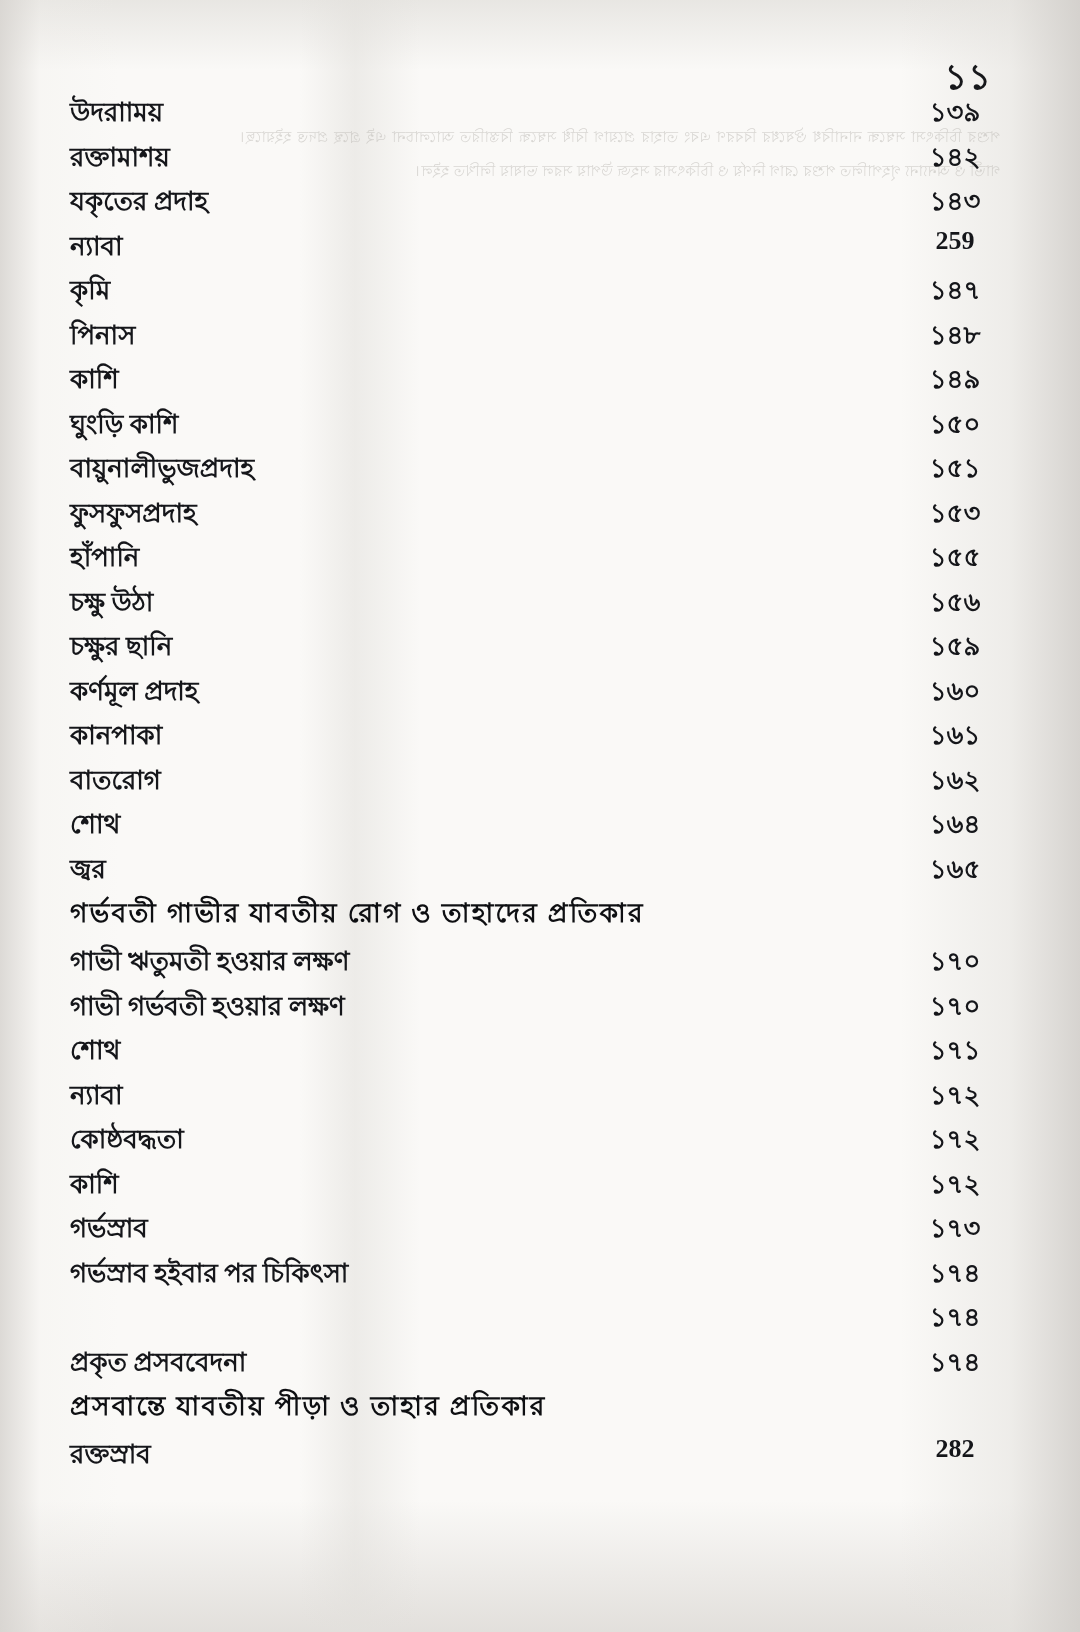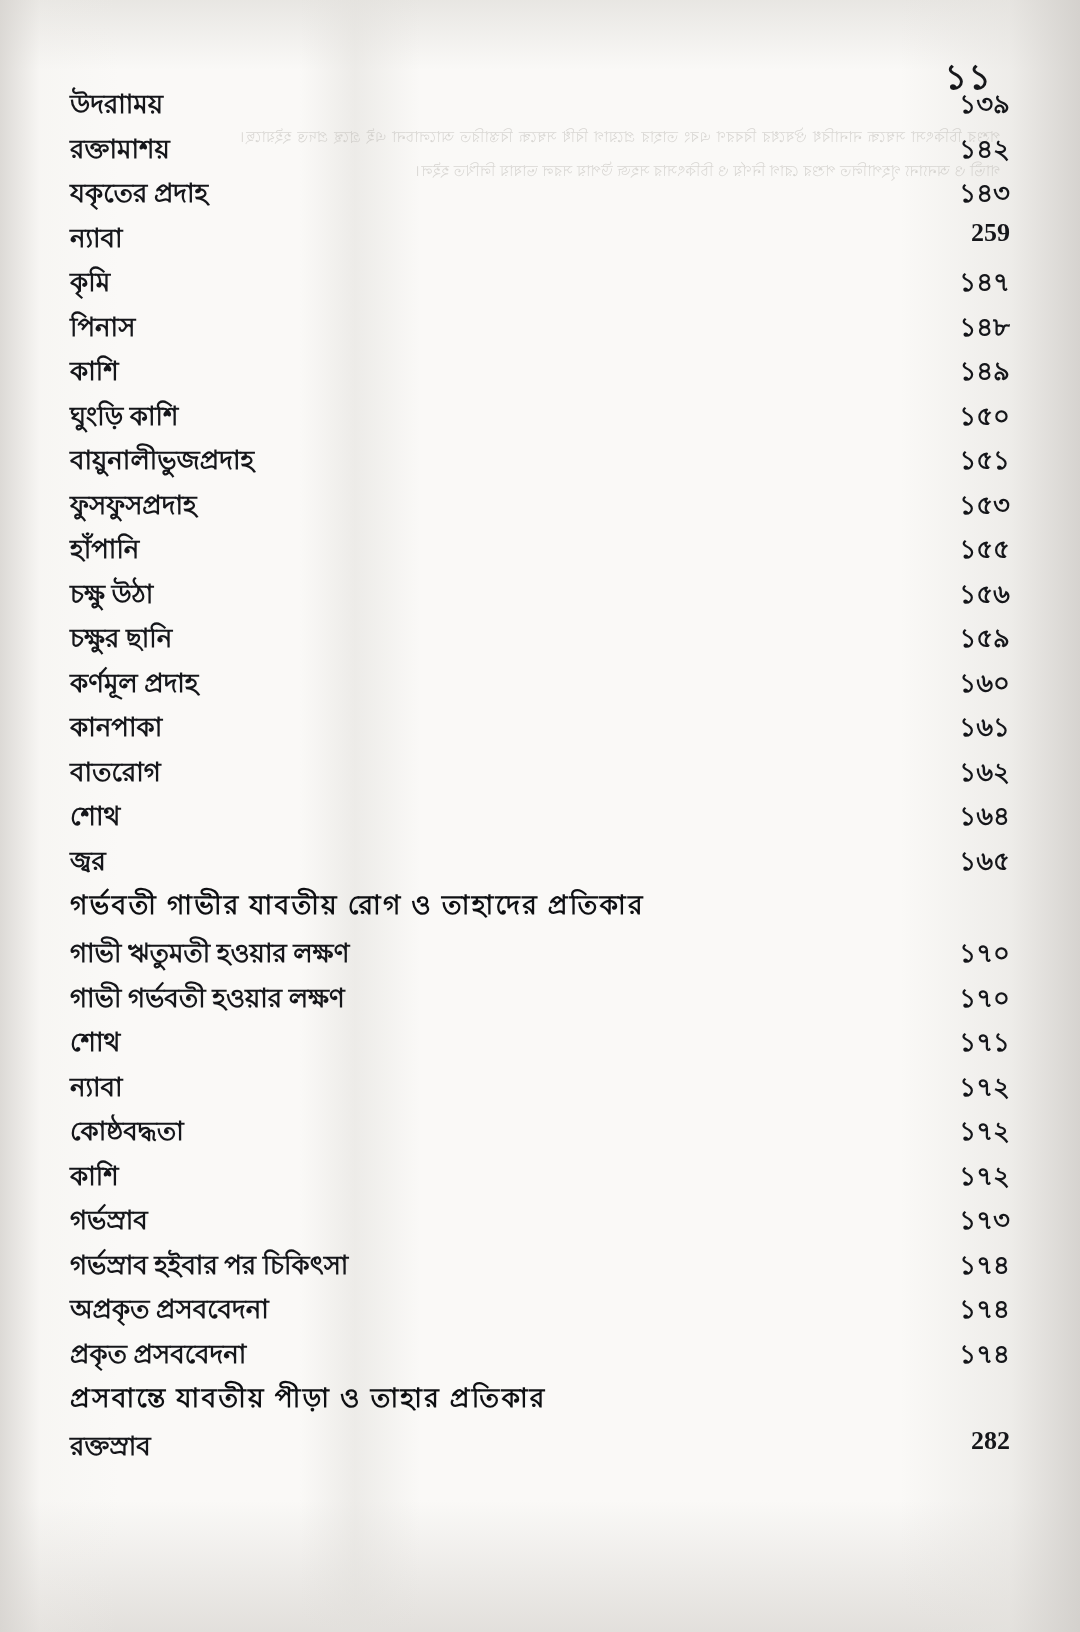--- a/index.html
+++ b/index.html
@@ -62,21 +62,21 @@
     top: 50px;
     font-size: 35px;
     font-weight: 700;
     color: #16171a;
     letter-spacing: 1px;
   }
 
   .toc {
     position: absolute;
     left: 0;
-    top: 84px;
+    top: 92px;
     width: 992px;
   }
 
   .row {
     position: relative;
     height: 44.5px;
     display: flex;
     align-items: baseline;
   }
 
@@ -89,21 +89,21 @@
     white-space: nowrap;
   }
 
   .entry-page {
     position: absolute;
     left: 900px;
     width: 110px;
     font-size: 26px;
     color: #15161a;
     font-weight: 700;
-    text-align: right;
+    text-align: center;
     white-space: nowrap;
   }
 
   .section-row {
     height: 48px;
     text-decoration: underline;
   }
 
   .section-head {
     position: absolute;
@@ -226,21 +226,20 @@
       </div>
       <div class="row">
         <div class="entry-title">গর্ভস্রাব</div>
         <div class="entry-page">১৭৩</div>
       </div>
       <div class="row">
         <div class="entry-title">গর্ভস্রাব হইবার পর চিকিৎসা</div>
         <div class="entry-page">১৭৪</div>
       </div>
       <div class="row">
-        <div class="entry-title">অপ্রকৃত প্রসববেদনা</div>
         <div class="entry-page">১৭৪</div>
       </div>
       <div class="row">
         <div class="entry-title">প্রকৃত প্রসববেদনা</div>
         <div class="entry-page">১৭৪</div>
       </div>
       <div class="row section-row">
         <div class="section-head">প্রসবান্তে যাবতীয় পীড়া ও তাহার প্রতিকার</div>
       </div>
       <div class="row">

